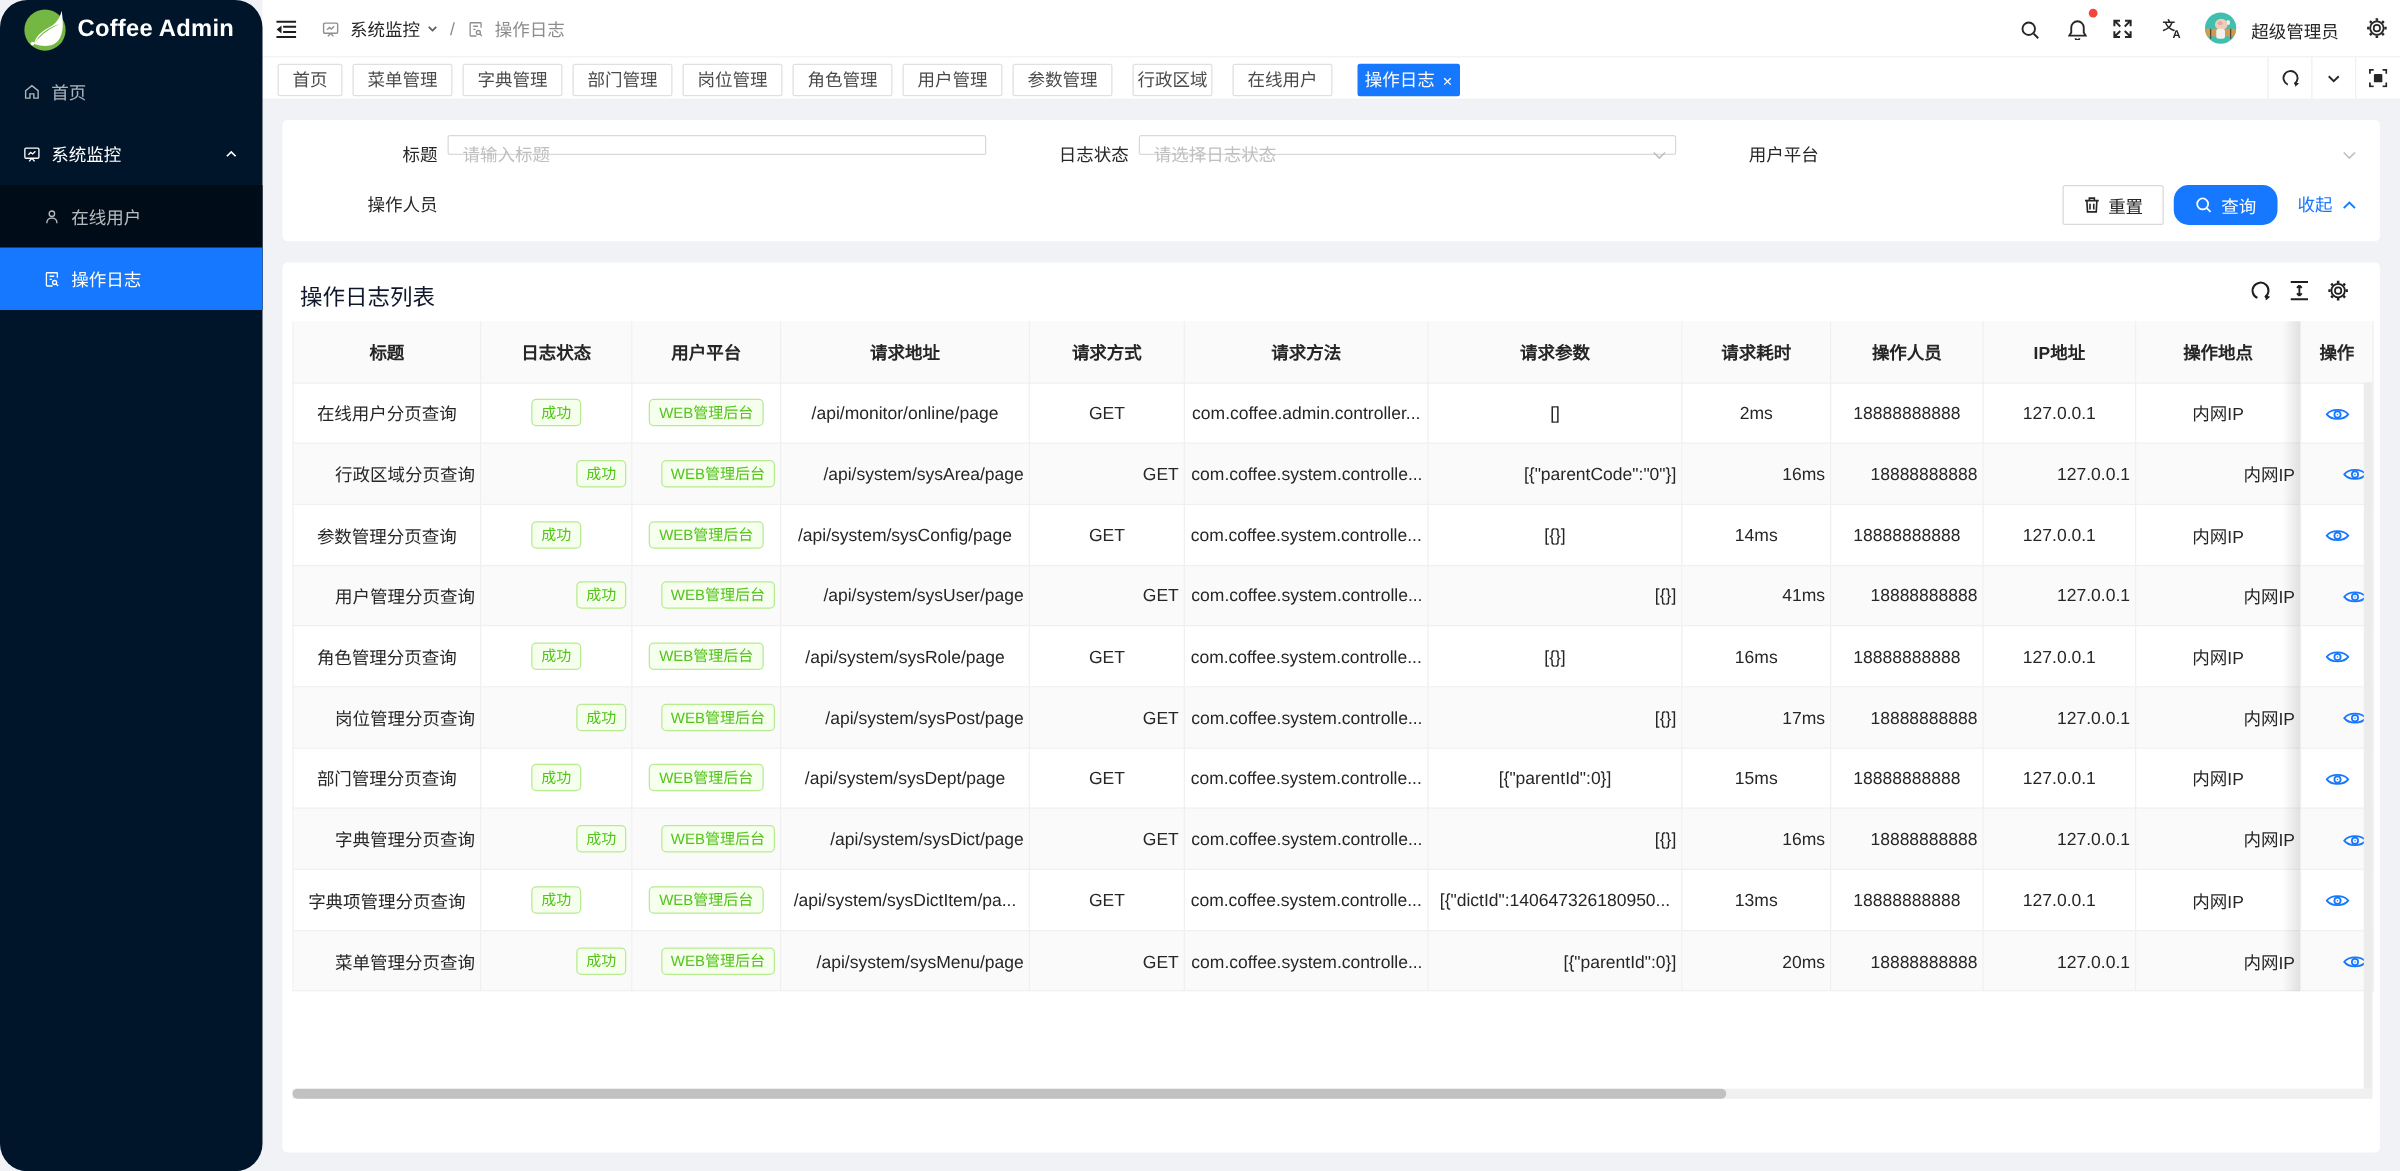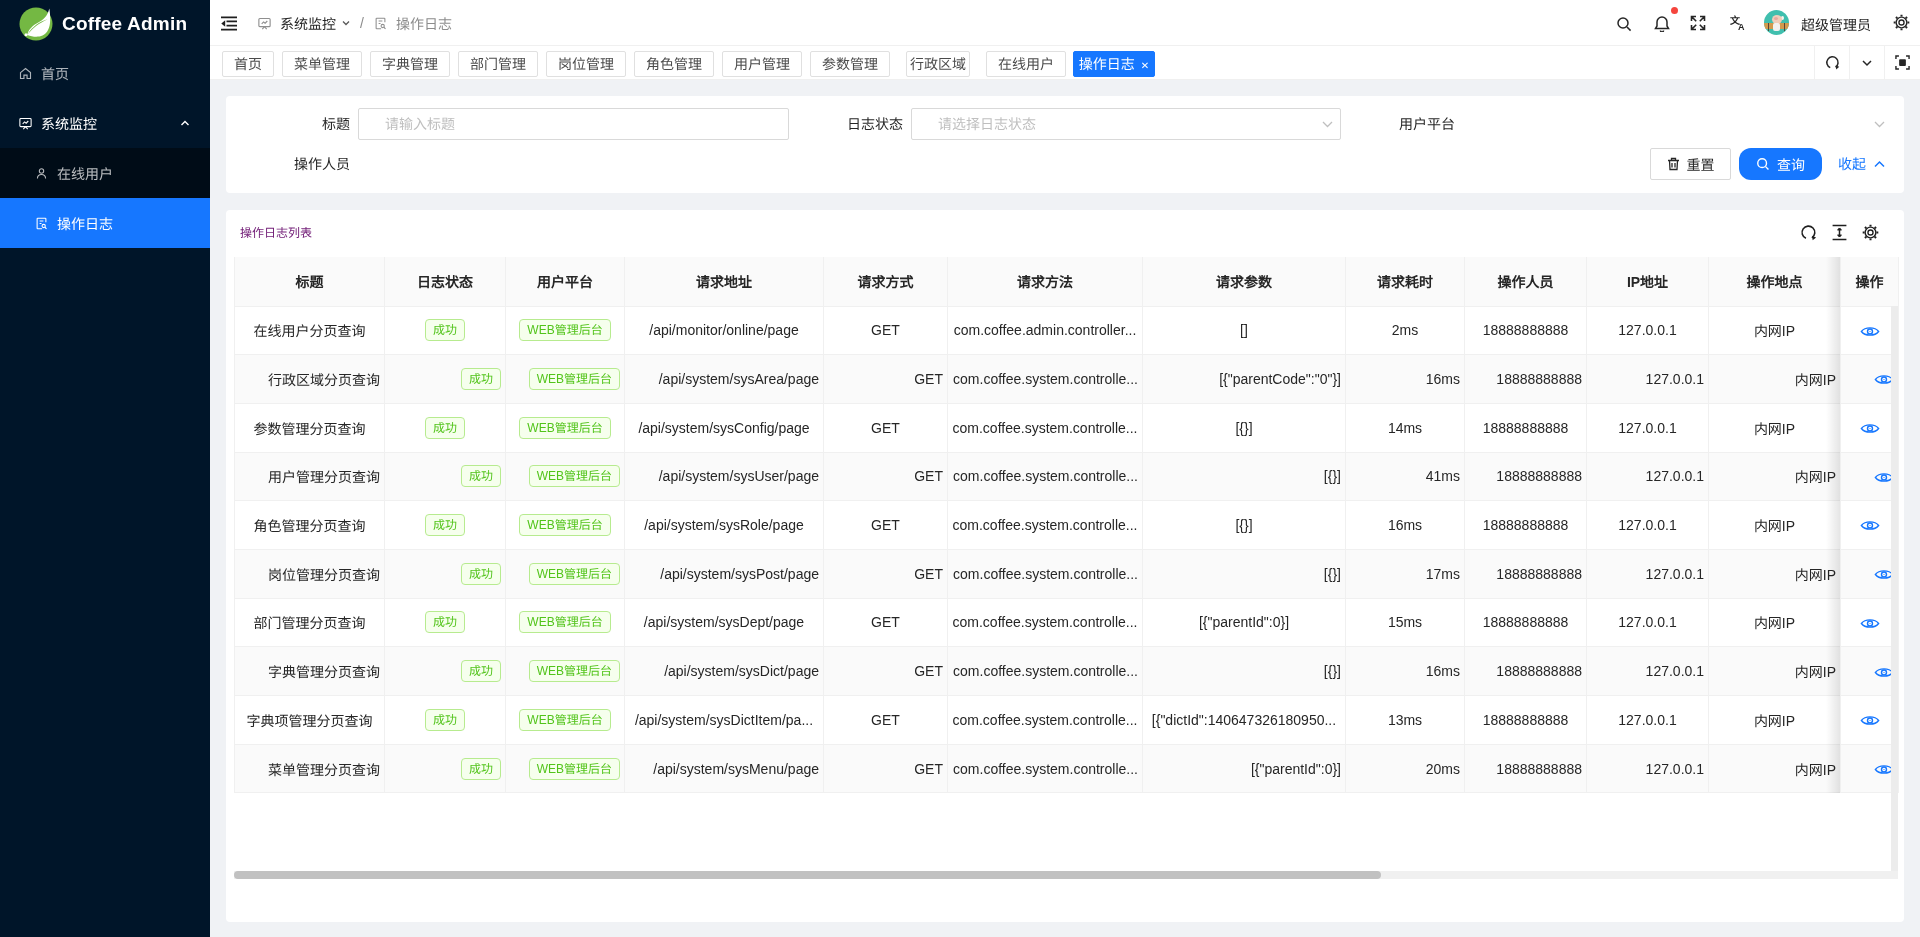--- a/index.html
+++ b/index.html
@@ -3,46 +3,46 @@
 <meta charset="utf-8">
 <title>Coffee Admin</title>
 <style>
 * { margin:0; padding:0; box-sizing:border-box; }
 html,body { width:1920px; height:937px; overflow:hidden; }
 body { font-family:"Liberation Sans",sans-serif; font-size:14px; color:#262626; background:#f0f2f5; position:relative; }
 .abs { position:absolute; }
 svg { display:block; }
 
 
-#sidebar { position:absolute; left:0; top:0; width:210px; height:937px; background:#001529; z-index:5; }
+#sidebar { position:absolute; left:0; top:0; width:210px; height:937px; background:#001529; z-index:5;border-radius:22px; }
 #logo { height:48px; display:flex; align-items:center; padding-left:19px; }
 #logo .name { color:#fff; font-weight:bold; font-size:19px; margin-left:9px; letter-spacing:0.2px; }
 .mitem { height:50px; display:flex; align-items:center; padding-left:18px; color:rgba(255,255,255,0.68); position:relative; }
 .mitem .mi { width:15px; height:15px; margin-right:8px; }
 .mitem .arrow { position:absolute; right:20px; top:50%; margin-top:-5px; }
 #submenu { background:#000c17; }
 #submenu .mitem { padding-left:34px; color:rgba(255,255,255,0.72); }
 #submenu .mitem.active { background:#1677ff; color:#fff; }
 
 
 #header { position:absolute; left:210px; top:0; right:0; height:46px; background:#fff; border-bottom:1px solid #f0f0f0; }
 #crumb { position:absolute; left:47px; top:0; height:46px; display:flex; align-items:center; color:#8c8c8c; }
 
 
 #tabbar { position:absolute; left:210px; top:46px; right:0; height:34px; background:#fff; border-bottom:1px solid #f0f0f0; }
 .tab { position:absolute; top:5px; height:26px; line-height:24px; border:1px solid #e0e0e0; border-radius:2px; background:#fff; color:#4b4b4b; text-align:center; font-size:14px; }
-.tab.on { background:#1677ff; border-color:#1677ff; color:#fff; }
+.tab.on { background:#1677ff; border-color:#1677ff; color:#fff;margin-left:13px; }
 .tbtn { position:absolute; top:0; height:33px; display:flex; align-items:center; justify-content:center; }
 
 
 .card { position:absolute; background:#fff; border-radius:4px; }
 #fcard { left:226px; top:96px; width:1678px; height:97px; }
 #tcard { left:226px; top:210px; width:1678px; height:712px; }
 .flabel { position:absolute; height:32px; line-height:32px; text-align:right; color:#262626; }
-.finput { position:absolute; height:32px; border:1px solid #d9d9d9; border-radius:2px; background:#fff; line-height:30px; padding-left:26px; color:#bfbfbf; }
+.finput { position:absolute; height:16px; border:1px solid #d9d9d9; border-radius:2px; background:#fff; line-height:30px; padding-left:11px; color:#bfbfbf; }
 
 
 #tbl { position:absolute; left:8px; top:47px; border-collapse:collapse; table-layout:fixed; }
 #tbl th { background:#fafafa; font-weight:600; height:49px; }
 #tbl th, #tbl td { border-right:1px solid #f0f0f0; border-bottom:1px solid #f0f0f0; text-align:center; font-size:14px; color:#262626; padding:0 4px; overflow:hidden; white-space:nowrap; }
 #tbl th:first-child, #tbl td:first-child { border-left:1px solid #f0f0f0; }
 #tbl tr.even td { background:#fafafa;text-align:right; }
 #tbl td { height:48.7px; }
 .tag { display:inline-block; padding:0 7px; height:22px; line-height:20px; font-size:12px; color:#52c41a; background:#f6ffed; border:1px solid #b7eb8f; border-radius:4px; }
 
@@ -215,21 +215,21 @@
     <span style="margin-left:7px">查询</span>
   </div>
   <div class="abs" style="left:1612px;top:52px;height:32px;line-height:32px;color:#1677ff">收起
     <svg style="display:inline-block;vertical-align:1px;margin-left:4px" width="11" height="8" viewBox="0 0 11 8" fill="none" stroke="#1677ff" stroke-width="1.5">
         <path d="M1 6.5 L5.5 2 L10 6.5"></path>
       </svg>
   </div>
 </div>
 
 <div class="card" id="tcard">
-  <div class="abs" style="left:14px;top:13px;font-size:12px;color:#701a75">操作日志列表</div>
+  <div class="abs" style="left:14px;top:13px;font-size:18px;color:#0f172a">操作日志列表</div>
   <svg class="abs" style="left:1574px;top:14px" width="17" height="17" viewBox="0 0 16 16" fill="none" stroke="#1f1f1f" stroke-width="1.5">
       <path d="M5.6 13.5 A6 6 0 1 1 11.2 13.0"></path>
       <path d="M11.9 15.4 L11.5 11.2 L15.2 12.6 Z" fill="#1f1f1f" stroke="none"></path>
     </svg>
   <svg class="abs" style="left:1605px;top:14px" width="17" height="17" viewBox="0 0 16 16" fill="none" stroke="#1f1f1f" stroke-width="1.4">
       <path d="M1.5 1.5 h13 M1.5 14.5 h13 M8 4 v8 M8 4 l-1.8 2 M8 4 l1.8 2 M8 12 l-1.8 -2 M8 12 l1.8 -2"></path>
     </svg>
   <svg class="abs" style="left:1636px;top:14px" width="17" height="17" viewBox="0 0 20 20" fill="none" stroke="#1f1f1f">
       <circle cx="10" cy="10" r="3" stroke-width="1.6"></circle>
       <circle cx="10" cy="10" r="6.3" stroke-width="1.7"></circle>

